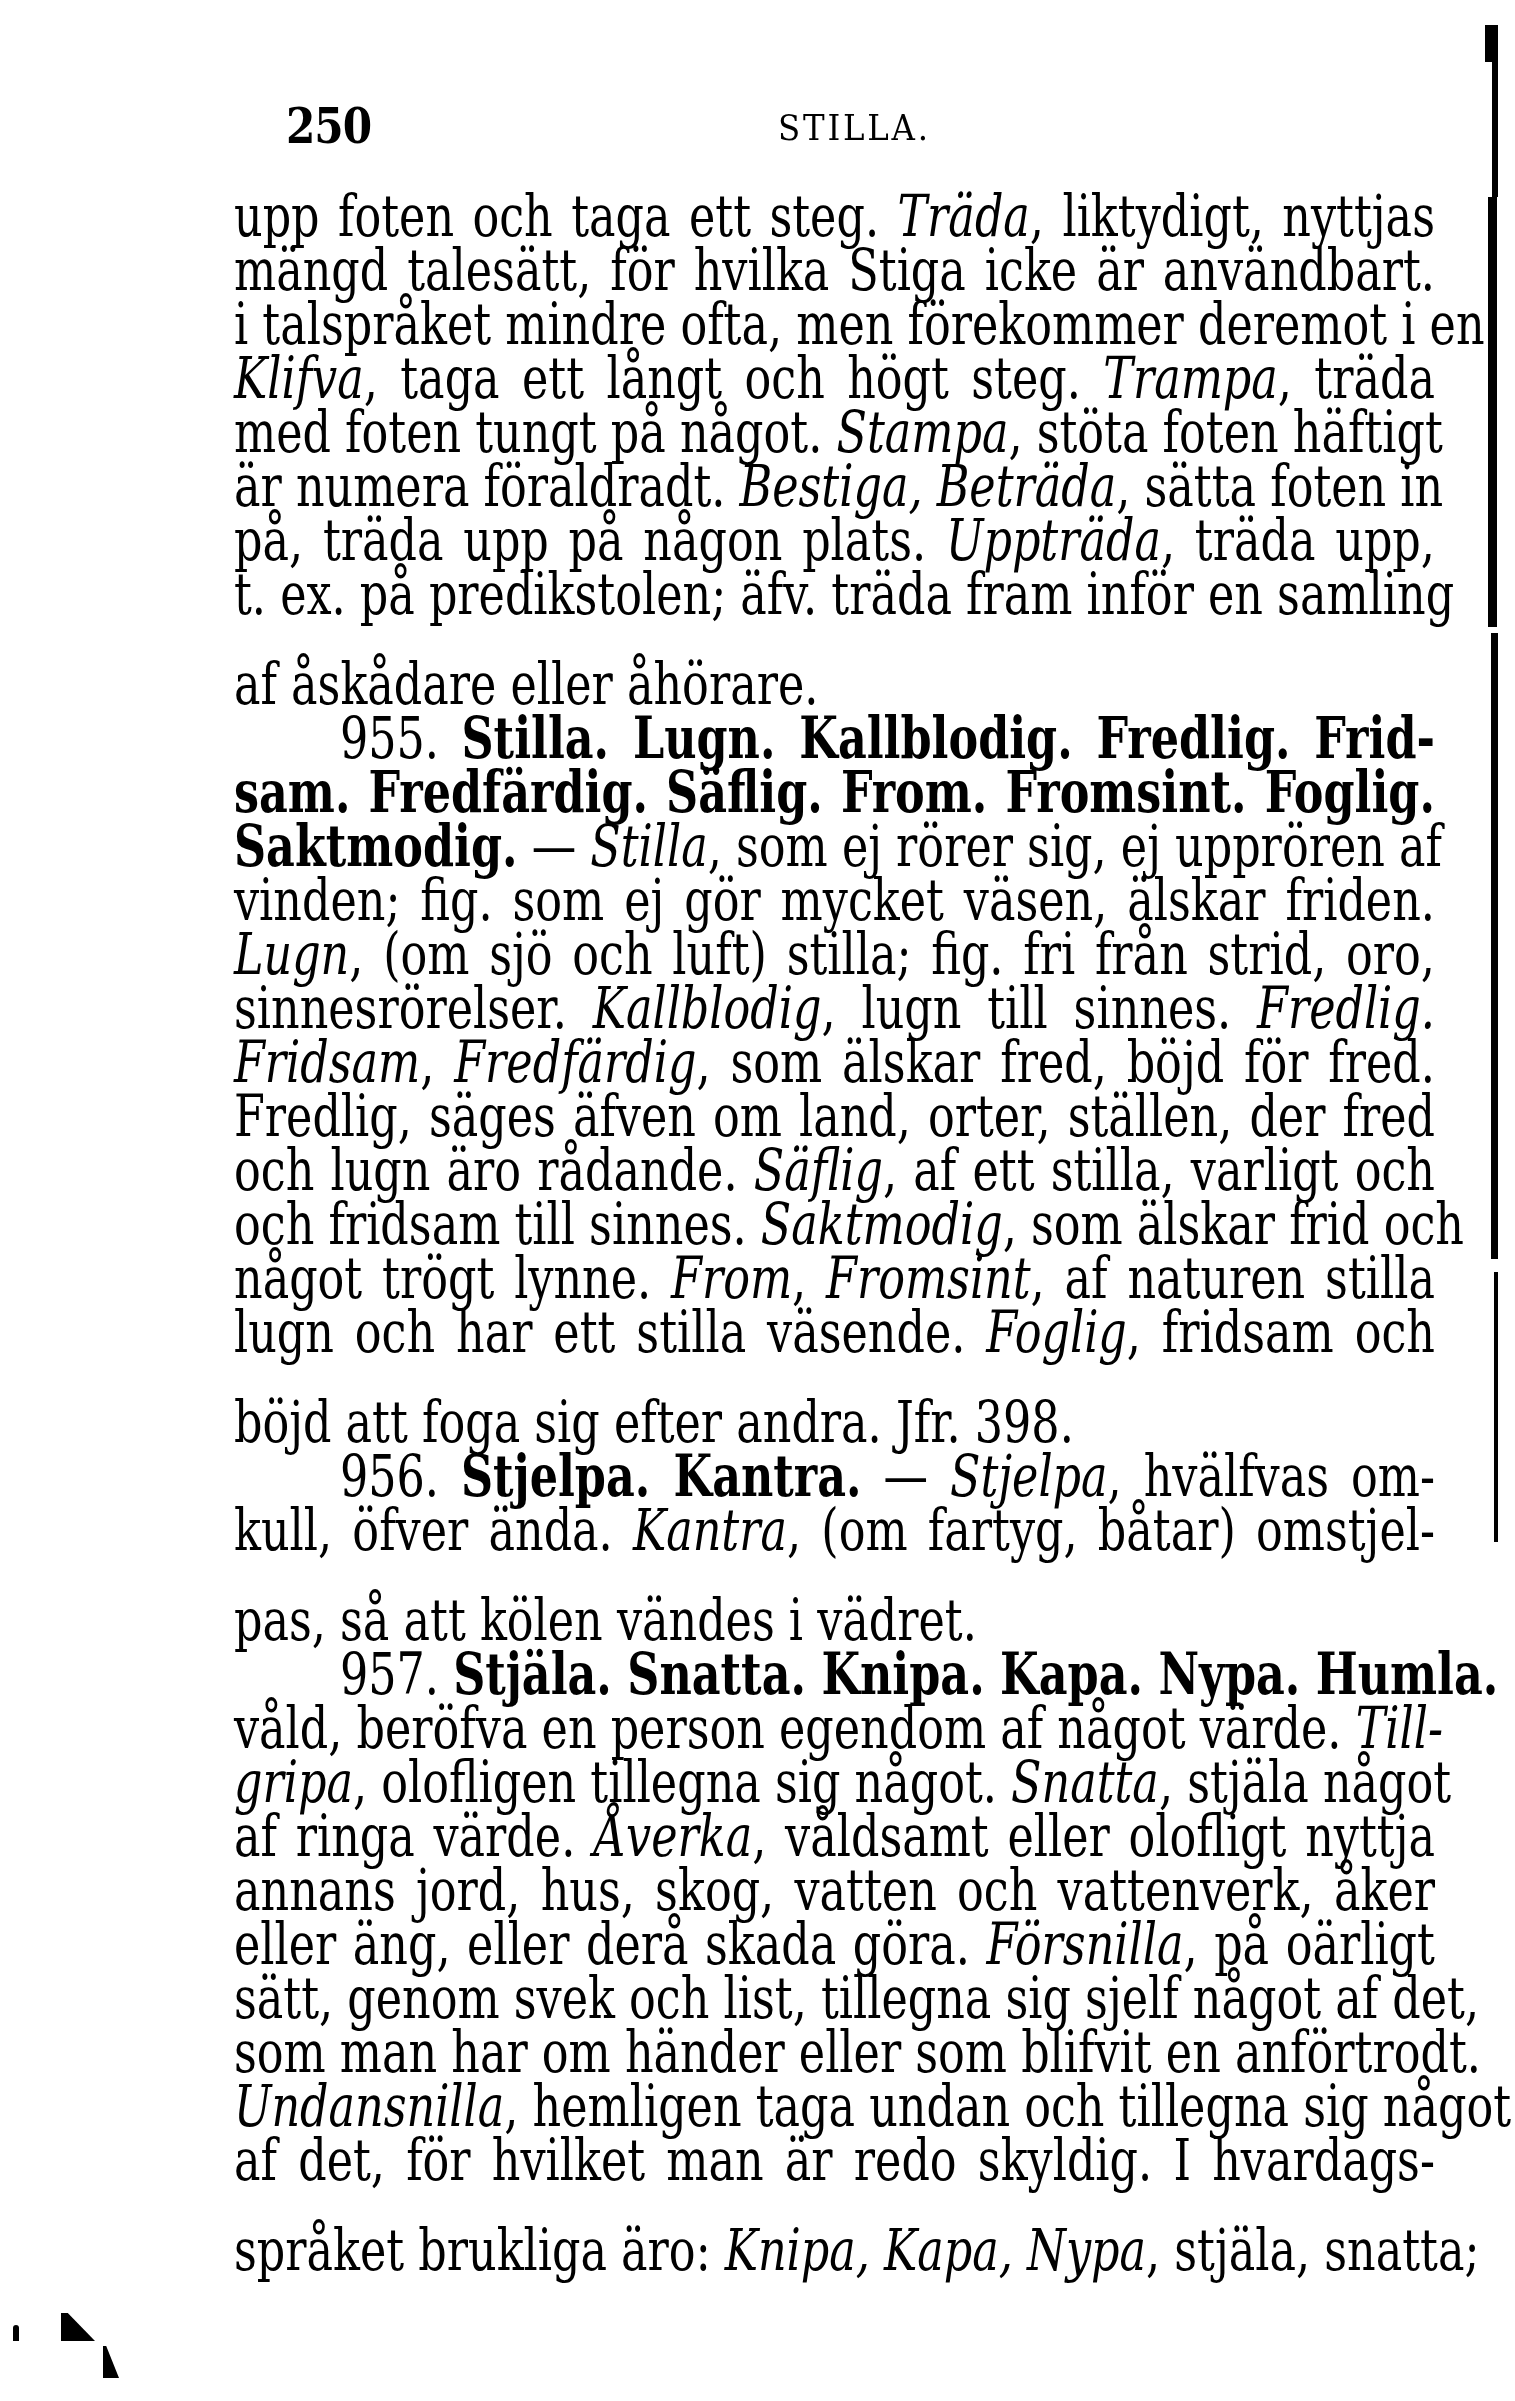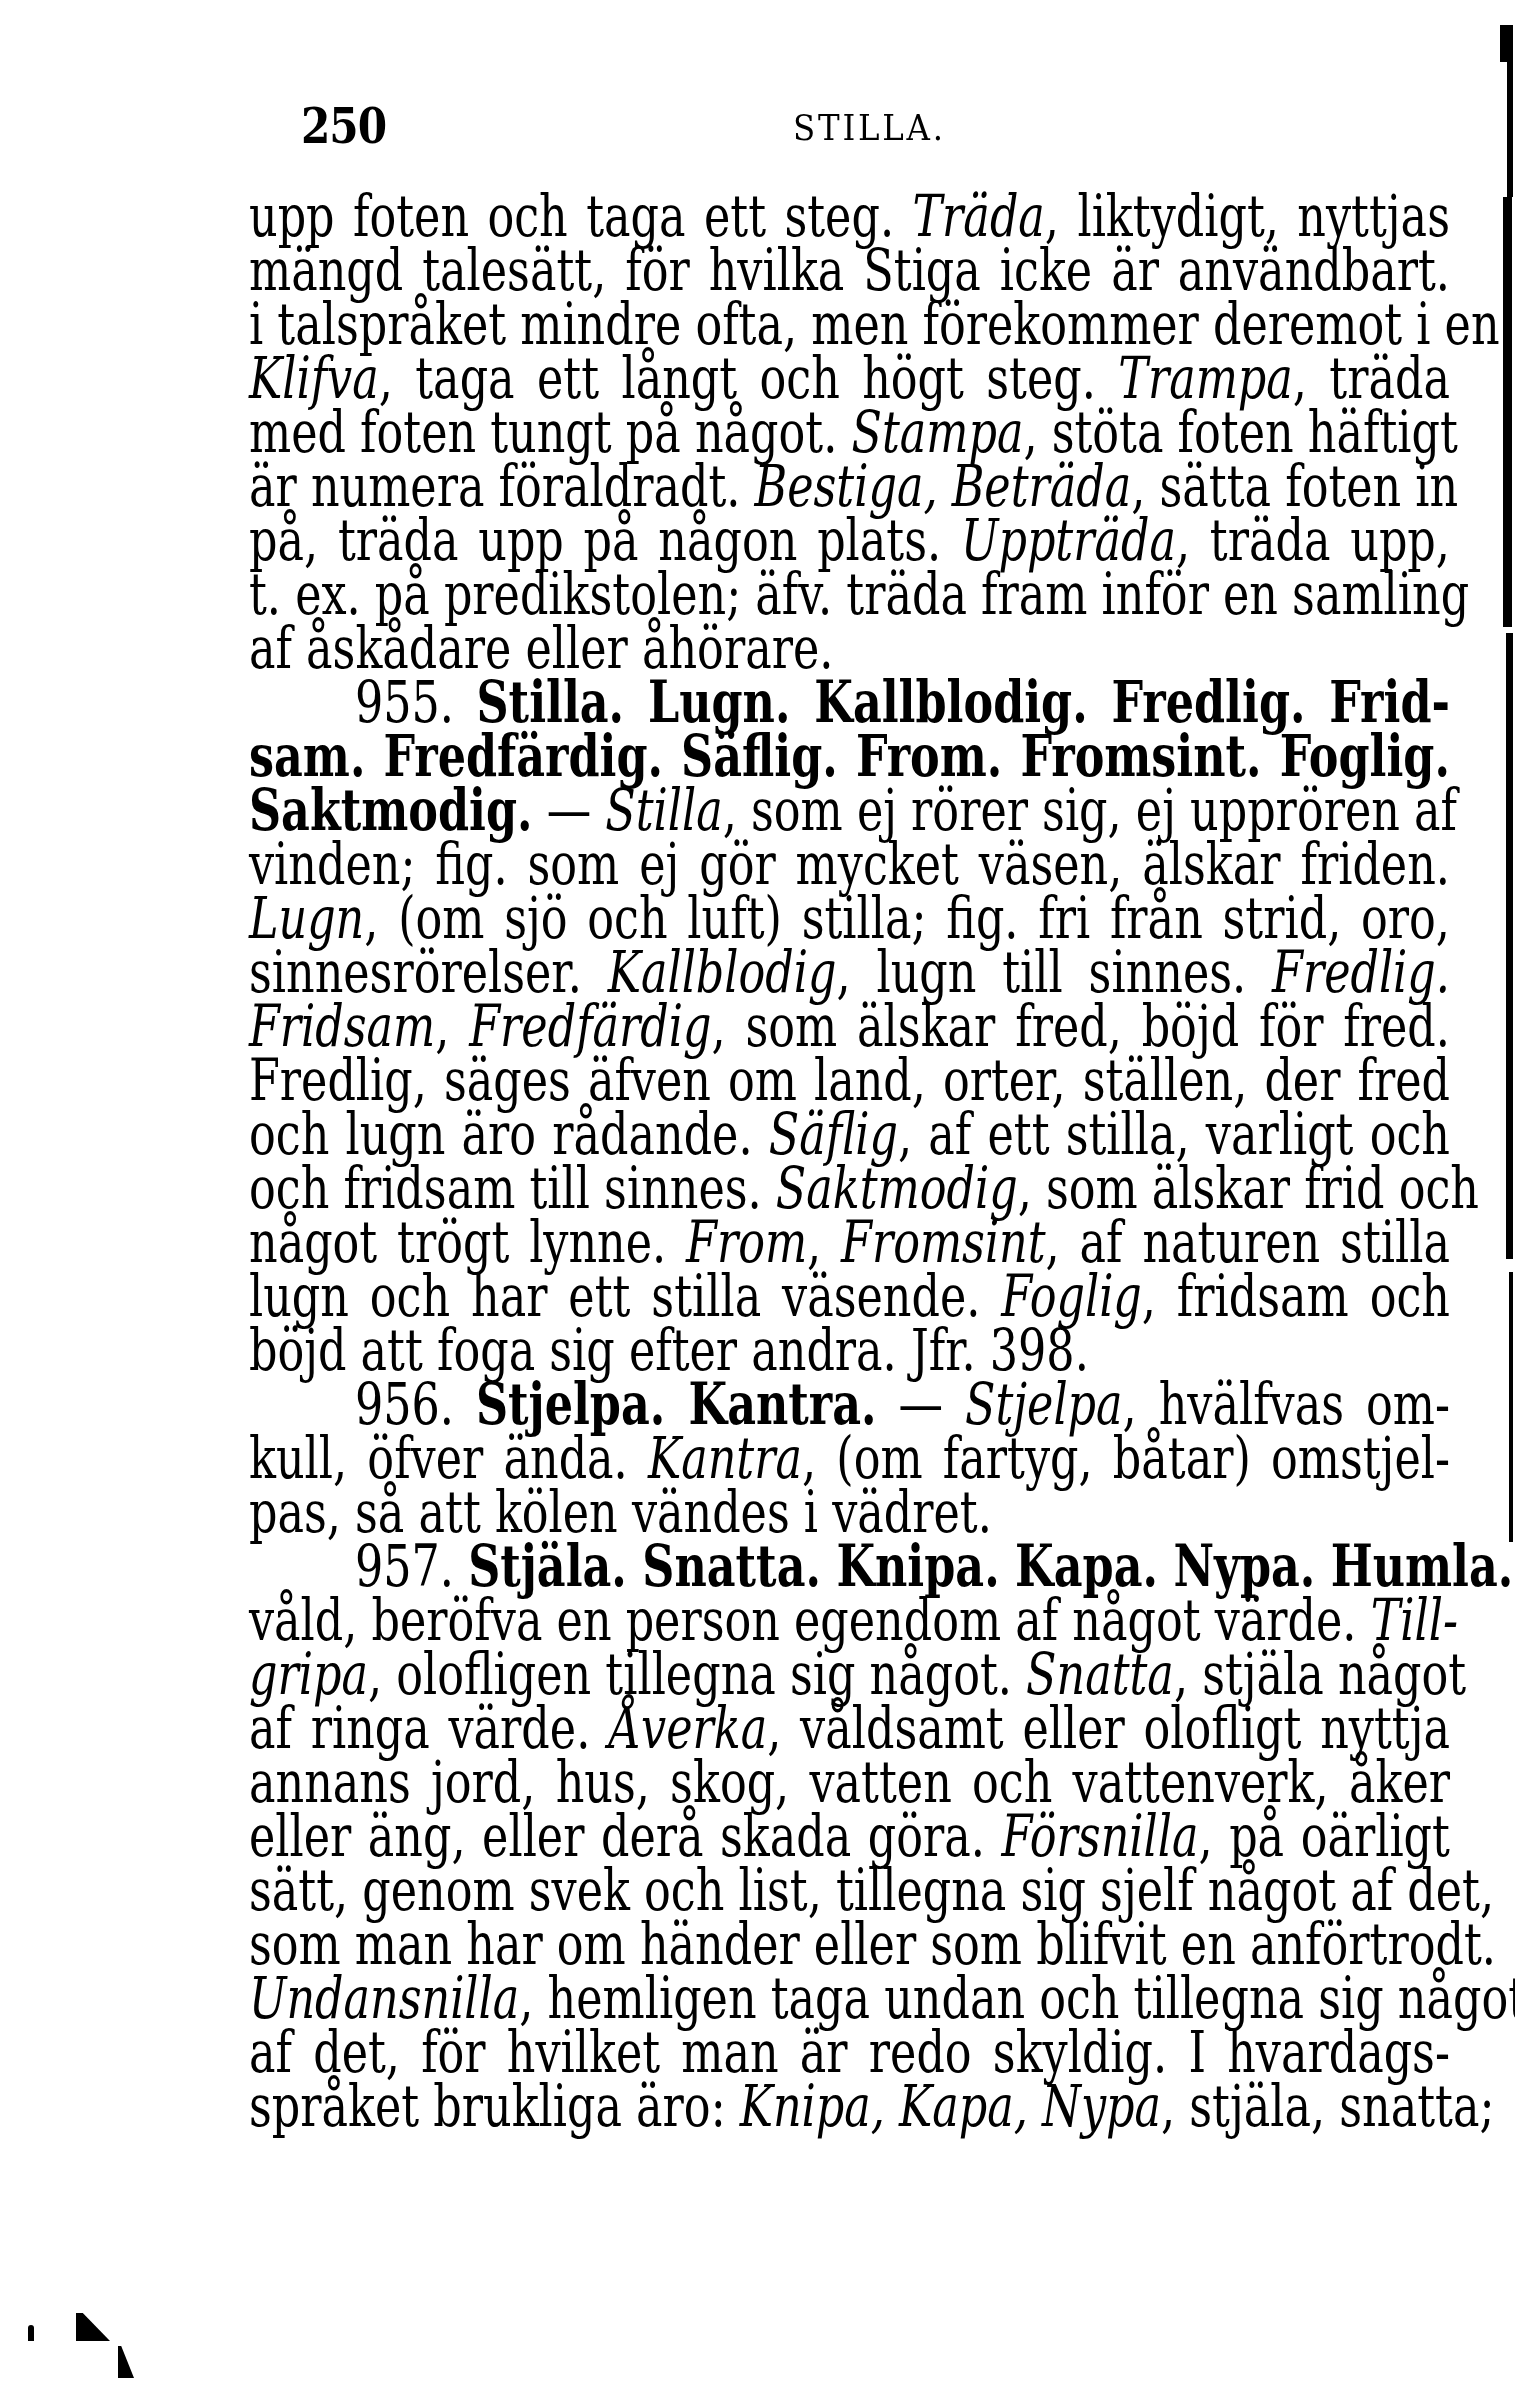--- a/index.html
+++ b/index.html
@@ -1,25 +1,25 @@
 <!DOCTYPE html>
 <html style="font-size:9.8px"><head>
 <meta charset="utf-8">
 <style>
   html, body { margin:0; padding:0; background:#ffffff; }
   body { width:1516px; height:2401px; position:relative; overflow:hidden;
          font-family:"DejaVu Serif","Liberation Serif",serif; color:#000; }
-  .page { position:absolute; left:16px; top:0; width:1462px; height:2401px; background:#fff; }
+  .page { position:absolute; left:1px; top:0; width:1462px; height:2401px; background:#fff; }
   .running-head { position:absolute; top:98px; left:233px; width:1201px; height:55px; }
   .page-number { position:absolute; left:52px; top:0; font-size:48px; font-weight:bold; letter-spacing:-1.2px; transform:scaleX(0.88); transform-origin:left top; }
   .section-title { position:absolute; left:544px; top:8.6px; font-size:36px; letter-spacing:3.1px; transform:scaleX(0.9); transform-origin:left top; }
   .text-block { position:absolute; left:233px; top:189px; width:1201px; }
   .line { height:54px; line-height:54px; font-size:57px; white-space:nowrap;
           text-align:justify; text-align-last:justify; transform-origin:left center; }
-  .line.last { text-align-last:left; }
+  .line.last { text-align-last:left;margin-top:36px; }
   .line.indent { padding-left:106px; }
   .line .seg { }
   .seg.i { font-style:italic; }
   .seg.b { font-weight:bold; }
   .line-inner { display:block; transform:scaleX(0.78); transform-origin:left center; width:128.2%; text-align:justify; text-align-last:justify; }
   .line.last .line-inner { text-align-last:left; }
   .scan-border { position:absolute; left:1481px; top:24.6px; width:16px; height:1517px; }
   .scan-border .bar { position:absolute; background:#000; }
   .scan-mark { position:absolute; background:#000; }
 </style>

